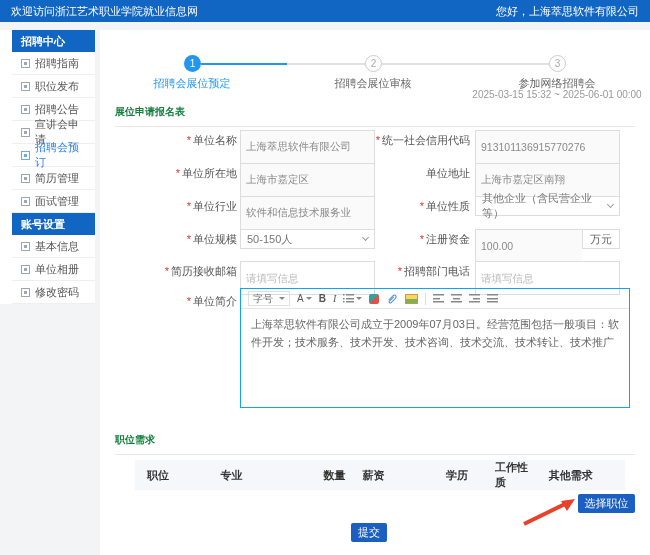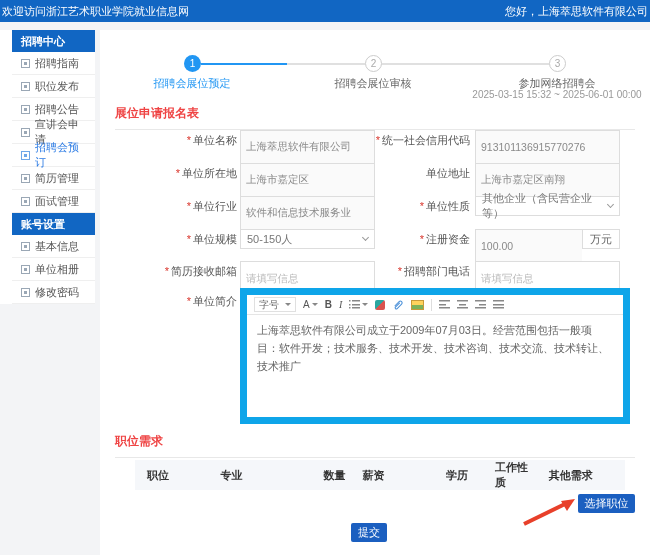--- a/index.html
+++ b/index.html
@@ -3,21 +3,21 @@
 <meta charset="utf-8">
 <style>
   * { margin:0; padding:0; box-sizing:border-box; }
   html,body { width:650px; height:555px; }
   body {
     position:relative; overflow:hidden; background:#f3f4f6;
     font-family:"Liberation Sans","DejaVu Sans",sans-serif; font-size:11px; color:#555;
   }
   
   .topbar { position:absolute; top:0; left:0; right:0; height:22px; background:#1166c3;
-    color:#fff; display:flex; justify-content:space-between; align-items:center; padding:0 2px; }
+    color:#fff; display:flex; justify-content:space-between; align-items:center; padding:0 11px; }
   .topbar span { font-size:11px; }
   
   .sidebar { position:absolute; top:30px; left:0; width:95px; background:#fff;padding-left:12px; }
   .sb-header { height:22px; background:#1166c3; color:#fff; font-weight:bold;
     display:flex; align-items:center; padding:0 9px; }
   .sb-item { height:23px; display:flex; align-items:center; gap:5px; padding:0 9px;
     color:#555; border-bottom:1px solid #efefef; cursor:pointer; background:#fff; }
   .sb-item.active { color:#2a7ae4;justify-content:flex-end; }
   .sb-icon { width:9px; height:9px; border:1px solid #9aa7b5; position:relative; flex:0 0 9px; }
   .sb-icon::after { content:""; position:absolute; inset:2px; background:#9aa7b5; }
@@ -28,22 +28,22 @@
   .step-line { position:absolute; top:33px; height:2px; background:#e0e0e0; }
   .step-line.blue { background:#2196f3; }
   .step-circle { position:absolute; top:25px; width:17px; height:17px; border-radius:50%;
     text-align:center; line-height:15px; font-size:10px; }
   .step-circle.active { background:#2196f3; color:#fff; line-height:17px; border:none; }
   .step-circle.idle { background:#fff; color:#aaa; border:1px solid #ccc; }
   .step-label { position:absolute; top:46px; transform:translateX(-50%); white-space:nowrap; color:#666; }
   .step-label.active { color:#2196f3; }
   .step-sub { position:absolute; top:59px; transform:translateX(-50%); white-space:nowrap; color:#999; font-size:10px; }
   
-  .sec-title { position:absolute; left:15px; right:15px; font-weight:bold; color:#ef4444;
-    font-size:12px; padding-bottom:7px; border-bottom:1px solid #e8e8e8; }
+  .sec-title { position:absolute; left:15px; right:15px; font-weight:bold; color:#15803d;
+    font-size:10px; padding-bottom:7px; border-bottom:1px solid #e8e8e8; }
   
   .flabel { position:absolute; line-height:20px; text-align:right; color:#555; }
   .flabel .req { color:#d9342b; margin-right:2px; }
   .lbl-l { left:10px; width:127px; }
   .lbl-r { left:258px; width:112px; }
   .ctl { position:absolute; height:20px; }
   .ctl-l { left:140px; width:135px; }
   .ctl-r { left:375px; width:145px; }
   input.inp { width:100%; height:20px; border:1px solid #ddd; background:#fafafa;
     font-size:10.5px; color:#8a8a8a; padding:16px 5px; font-family:inherit; }
@@ -51,21 +51,21 @@
   input.inp::placeholder { color:#bbb; }
   .sel { display:flex; align-items:center; justify-content:space-between; height:20px;
     border:1px solid #ddd; background:#fff; color:#777; padding:0 6px; cursor:pointer; }
   .chev { width:5px; height:5px; border-right:1.5px solid #999; border-bottom:1.5px solid #999;
     transform:rotate(45deg); margin-top:-3px; }
   .addon-wrap { display:flex; }
   .addon-wrap input.inp { width:107px; border-right:none; }
   .addon { width:38px; height:20px; border:1px solid #ddd; background:#fff; color:#666;
     display:flex; align-items:center; justify-content:center; }
   
-  .editor { position:absolute; left:140px; top:258px; width:390px; height:136px; border:7px solid #0ea5e9; }
+  .editor { position:absolute; left:140px; top:258px; width:390px; height:120px; border:1px solid #0ea5e9; }
   .ed-toolbar { height:20px; border-bottom:1px solid #e5e5e5; display:flex; align-items:center;
     gap:7px; padding:0 7px; color:#666; font-size:10px; }
   .tb-select { display:flex; align-items:center; gap:6px; border:1px solid #e0e0e0;
     height:15px; padding:0 4px; width:42px; justify-content:space-between; cursor:pointer; }
   .tb-caret { width:0; height:0; border:3px solid transparent; border-top-color:#888; margin-top:3px; }
   .tb-btn { cursor:pointer; display:flex; align-items:center; gap:2px; color:#555; }
   .tb-btn.b { font-weight:bold; }
   .tb-btn.i { font-style:italic; font-family:"Liberation Serif",serif; }
   .tb-divider { width:1px; height:12px; background:#ddd; }
   .ico-bars { width:11px; height:9px; display:inline-block;

